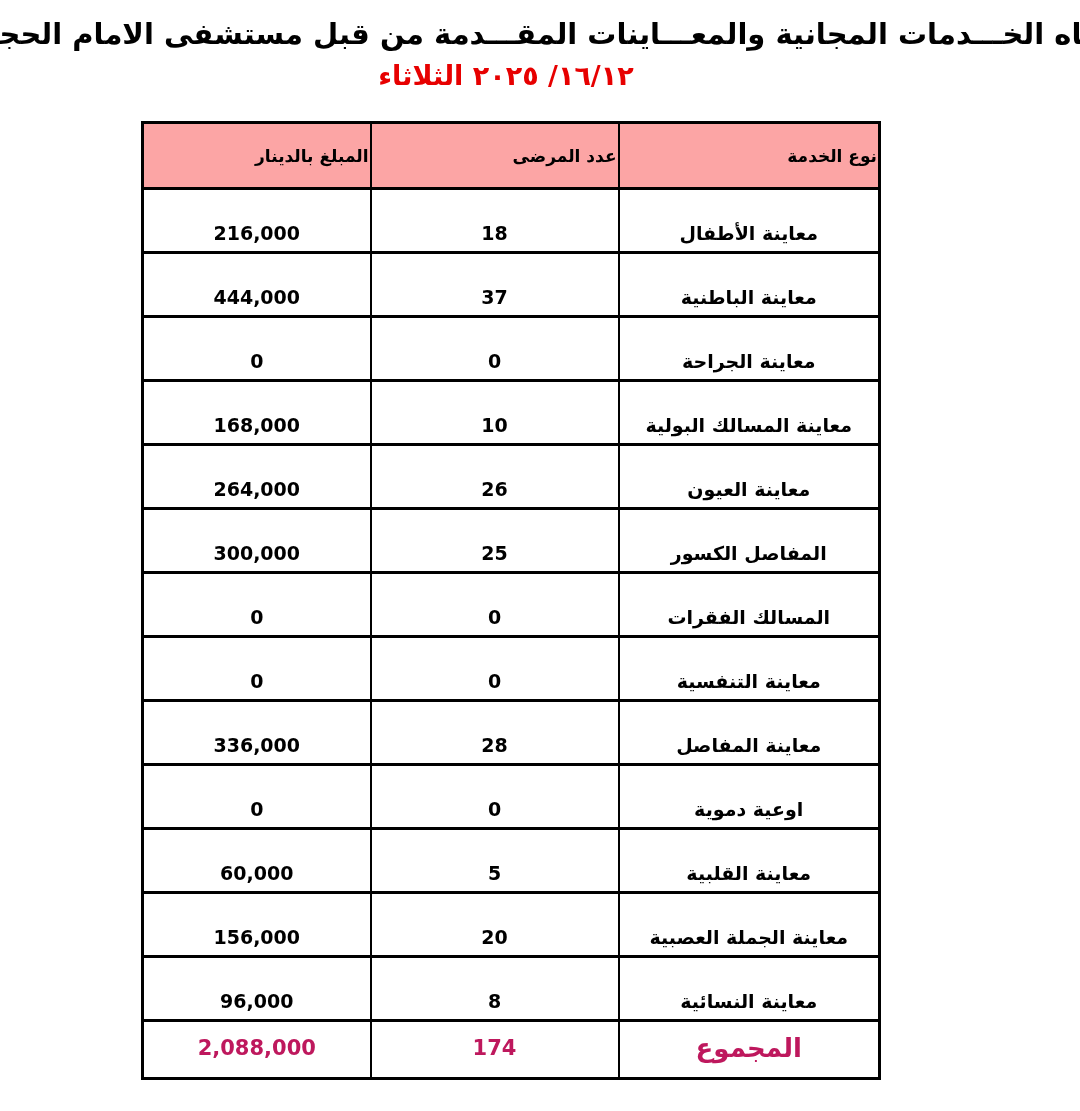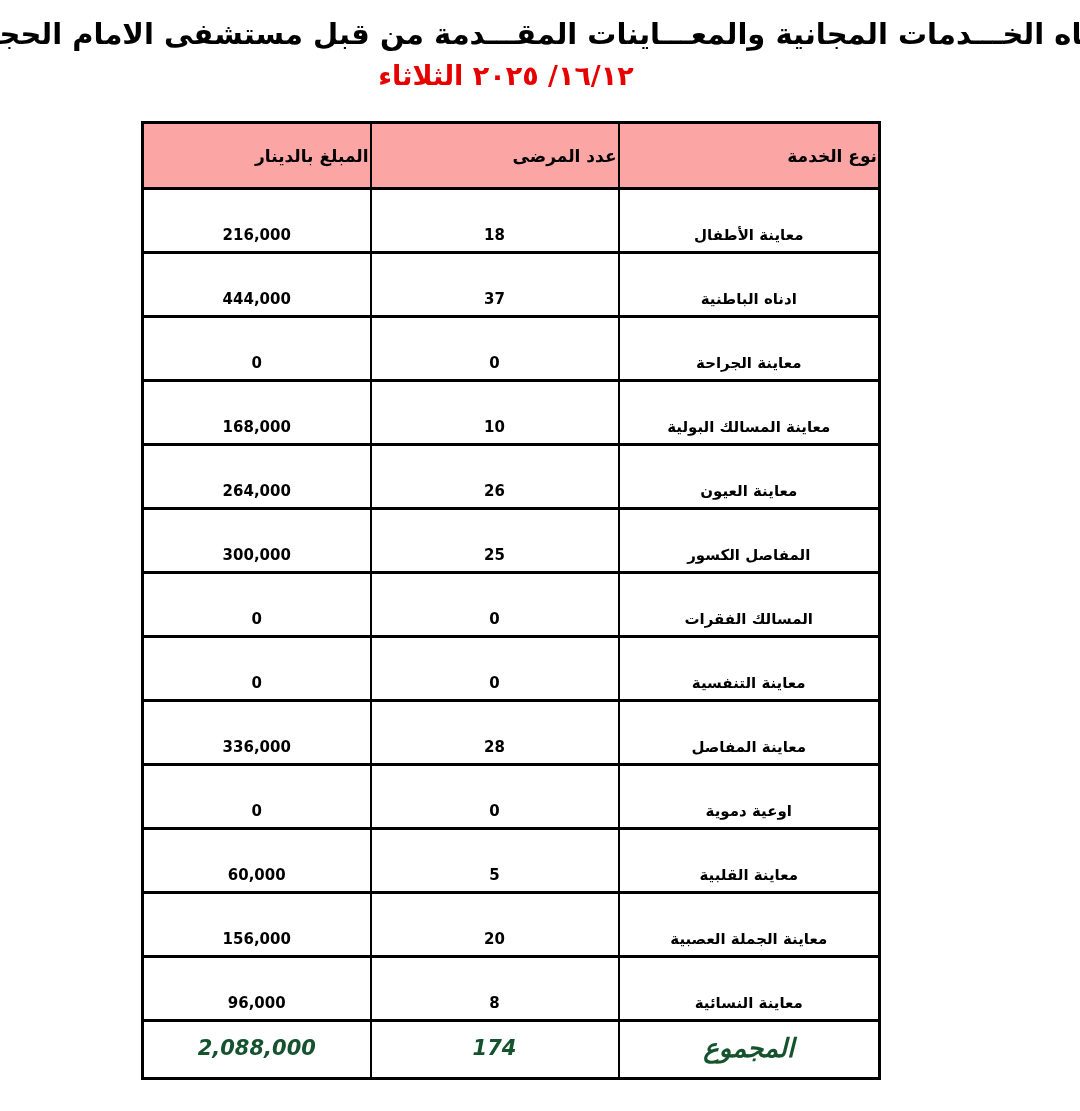--- a/index.html
+++ b/index.html
@@ -54,32 +54,31 @@
     vertical-align: middle;
     text-align: right;
     font-size: 17px;
     border: 2px solid #000;
     border-bottom: 3px solid #000;
   }
   table.services td {
     height: 64px;
     vertical-align: bottom;
     text-align: center;
-    font-size: 15px;
+    font-size: 19px;
     padding: 0 4px 7px 4px;
     border: 2px solid #000;
     border-top-width: 3px;
   }
   table.services tr.total-row td {
     height: 58px;
     vertical-align: middle;
     padding-bottom: 4px;
     font-size: 21px;
-    color: #14532d;
-    font-style: italic;
+    color: #be185d;
   }
   table.services tr.total-row td.total-label { font-size: 26px; text-align: center; }
 </style>
 </head>
 <body>
 
 <div class="title-line1">
   <span>ادناه الخـــدمات المجانية والمعـــاينات  المقـــدمة من قبل مستشفى الامام الحجة (ع)</span>
   
 </div>
@@ -100,21 +99,21 @@
         <th>المبلغ بالدينار</th>
       </tr>
     </thead>
     <tbody>
         <tr>
           <td>معاينة الأطفال</td>
           <td>18</td>
           <td>216,000</td>
         </tr>
         <tr>
-          <td>ادناه الباطنية</td>
+          <td>معاينة الباطنية</td>
           <td>37</td>
           <td>444,000</td>
         </tr>
         <tr>
           <td>معاينة الجراحة</td>
           <td>0</td>
           <td>0</td>
         </tr>
         <tr>
           <td>معاينة المسالك البولية</td>

